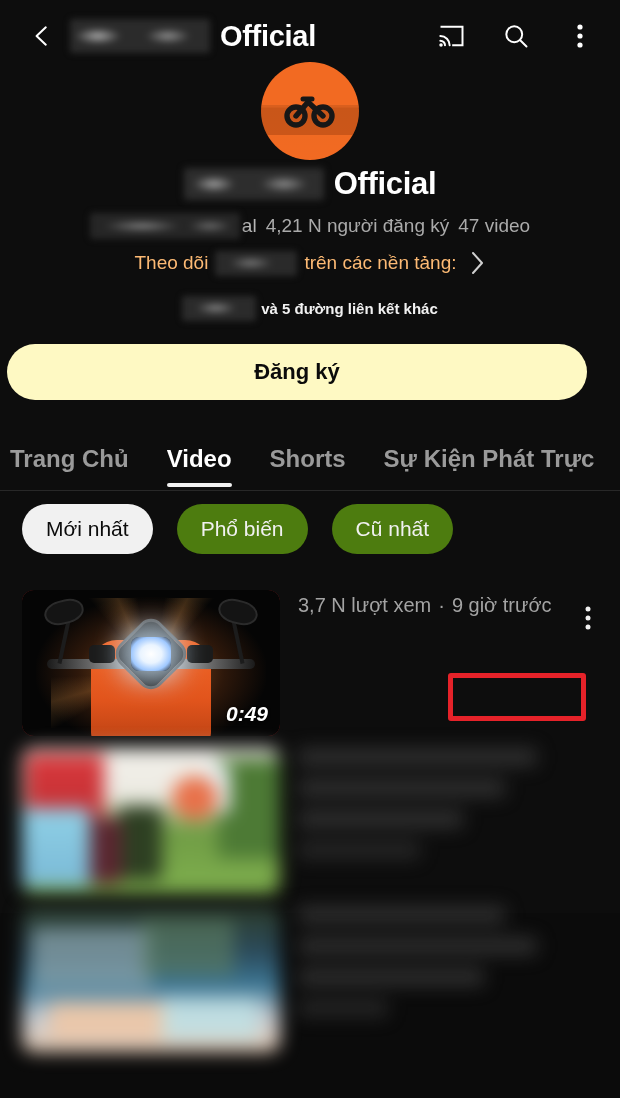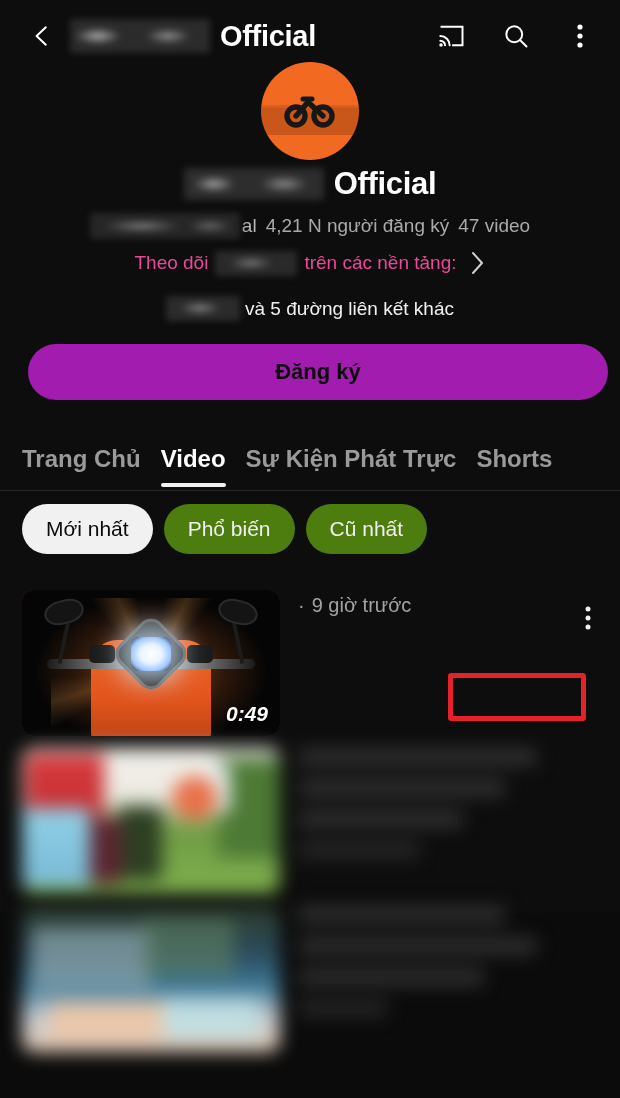--- a/index.html
+++ b/index.html
@@ -72,71 +72,71 @@
       radial-gradient(ellipse 30px 9px at 120px 13px, rgba(190,190,190,.45), rgba(190,190,190,0) 74%),
       #262626;
     filter: blur(3.2px);
   }
   .stat-tail { color:#b6b6b6; }
   .stat-sep { display:inline-block; width:9px; }
 
   .ch-follow {
     position:absolute; left:0; top:250px; width:620px;
     display:flex; align-items:center; justify-content:center;
-    color:#ec4899; font-size:19px; white-space:nowrap; gap:7px;
+    color:#fdba74; font-size:19px; white-space:nowrap; gap:7px;
   }
   .blur-inline-sm {
     width:82px; height:25px; border-radius:3px; display:inline-block;
     background:
       radial-gradient(ellipse 30px 9px at 36px 12px, rgba(200,200,200,.50), rgba(200,200,200,0) 74%),
       #2a2a2a;
     filter: blur(3px);
   }
   .chev-right { margin-left:6px; display:flex; align-items:center; }
 
   .ch-links {
     position:absolute; left:0; top:296px; width:620px;
     display:flex; align-items:center; justify-content:center;
-    color:#f1f1f1; font-size:19px; font-weight:normal; white-space:nowrap; gap:5px;
+    color:#f1f1f1; font-size:15px; font-weight:bold; white-space:nowrap; gap:5px;
   }
   .blur-inline-xs {
     width:74px; height:25px; border-radius:3px; display:inline-block;
     background:
       radial-gradient(ellipse 28px 9px at 34px 12px, rgba(205,205,205,.55), rgba(205,205,205,0) 74%),
       #2b2b2b;
     filter: blur(3px);
   }
 
   
   .subscribe-btn {
-    position:absolute; left:28px; top:344px; width:580px; height:56px;
-    background:#a21caf; color:#0b0b0b; border-radius:28px;
+    position:absolute; left:7px; top:344px; width:580px; height:56px;
+    background:#fef9c3; color:#0b0b0b; border-radius:28px;
     display:flex; align-items:center; justify-content:center;
     font-size:22px; font-weight:bold;
   }
 
   
   .tabs {
     position:absolute; left:0; top:428px; width:620px; height:62px;
-    display:flex; align-items:center; padding:0 22px; gap:20px;
+    display:flex; align-items:center; padding:0 10px; gap:38px;
     overflow:hidden;
   }
   .tab {
     position:relative; color:#9a9a9a; font-size:24px; font-weight:bold;
     white-space:nowrap; height:62px; display:flex; align-items:center;
   }
   .tab.active { color:#fff; }
   .tab.active::after {
     content:""; position:absolute; left:0; right:0; bottom:3px; height:4px;
     background:#f1f1f1; border-radius:2px;
   }
   .tab-divider { position:absolute; left:0; top:490px; width:620px; height:1px; background:#282828; }
 
   
-  .chips { position:absolute; left:22px; top:504px; display:flex; gap:11px; }
+  .chips { position:absolute; left:22px; top:504px; display:flex; gap:24px; }
   .chip {
     height:50px; padding:0 24px; border-radius:25px;
     display:flex; align-items:center; justify-content:center;
     font-size:21px; background:#4d7c0f; color:#f1f1f1; white-space:nowrap;
   }
   .chip.active { background:#f1f1f1; color:#0b0b0b; }
 
   
   .video-list { position:absolute; left:0; top:590px; width:620px; }
   .video-row { position:relative; display:flex; padding:0 22px 0 22px; margin-bottom:12px; }
@@ -340,22 +340,22 @@
   <div class="ch-links">
     <span class="blur-inline-xs"></span>
     <span>và 5 đường liên kết khác</span>
   </div>
 
   <div class="subscribe-btn">Đăng ký</div>
 
   <div class="tabs">
     <div class="tab">Trang Chủ</div>
     <div class="tab active">Video</div>
+    <div class="tab">Shorts</div>
     <div class="tab">Sự Kiện Phát Trực</div>
-    <div class="tab">Shorts</div>
   </div>
   <div class="tab-divider"></div>
 
   <div class="chips">
     <div class="chip active">Mới nhất</div>
     <div class="chip">Phổ biến</div>
     <div class="chip">Cũ nhất</div>
   </div>
 
   <div class="video-list">
@@ -373,20 +373,21 @@
           <div class="mirror r"></div>
           <div class="handle-block l"></div>
           <div class="handle-block r"></div>
           <div class="shield"></div>
           <div class="lamp"></div>
         </div>
         <div class="duration">0:49</div>
       </div>
       <div class="vmeta">
         <div class="vsub">
+          <span>3,7 N lượt xem</span>
           <span class="dot">·</span>
           <span>9 giờ trước</span>
         </div>
       </div>
       <div class="row-menu">
         <svg width="6" height="26" viewBox="0 0 6 26">
           <circle cx="3" cy="4" r="2.5" fill="#f1f1f1"></circle>
           <circle cx="3" cy="13" r="2.5" fill="#f1f1f1"></circle>
           <circle cx="3" cy="22" r="2.5" fill="#f1f1f1"></circle>
         </svg>

